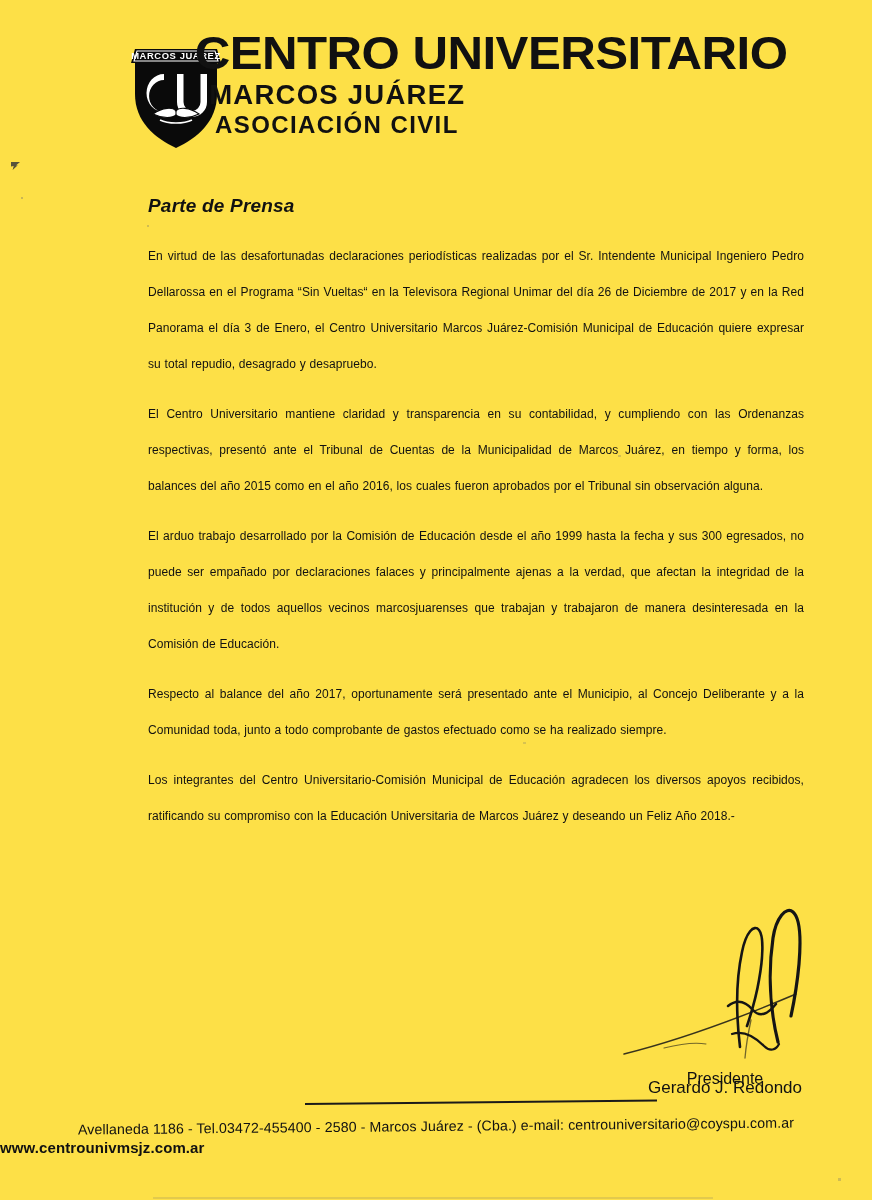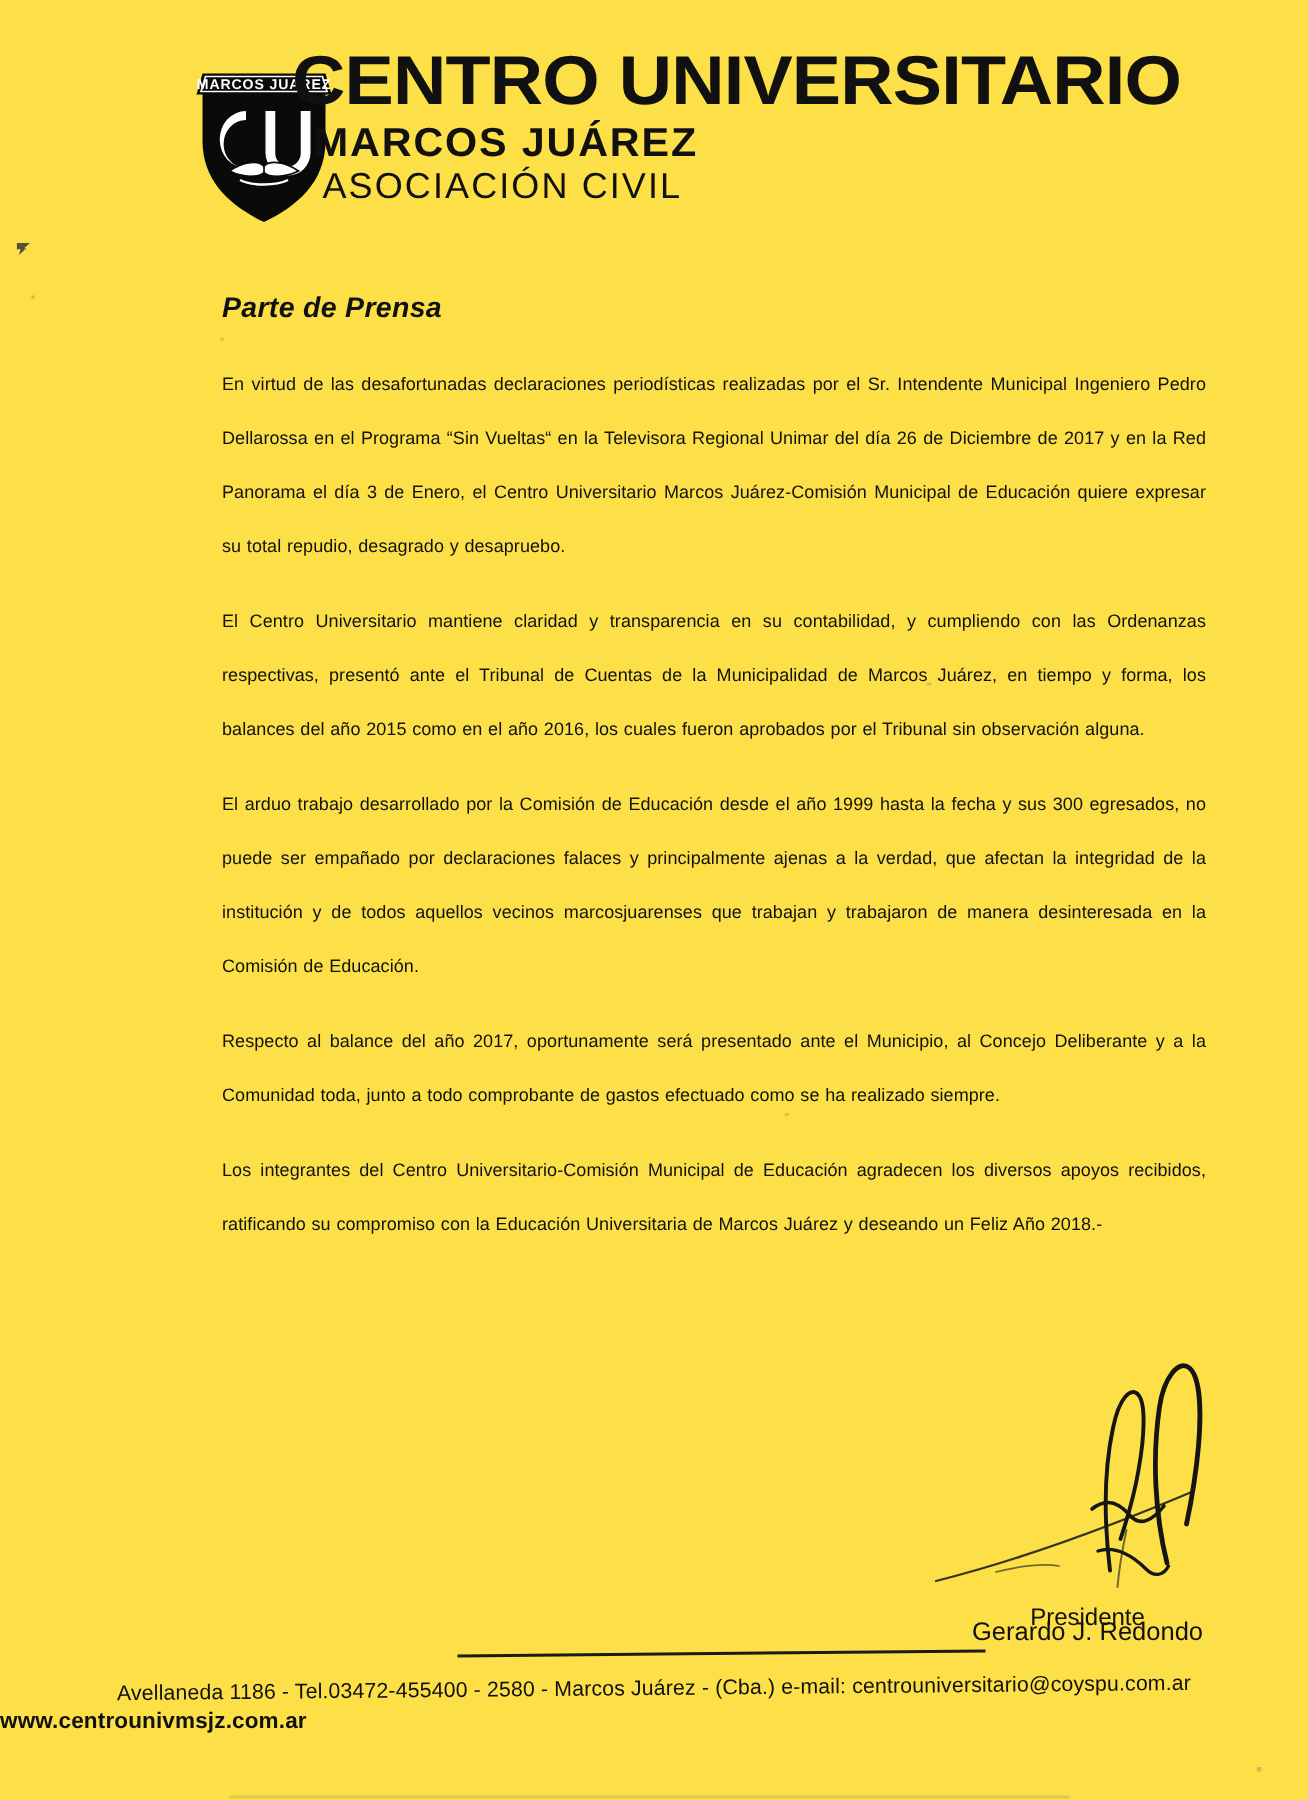--- a/index.html
+++ b/index.html
@@ -69,21 +69,21 @@
   }
   #org-subtitle-1 {
     font-weight: bold;
     font-size: 27px;
     letter-spacing: 1.2px;
     line-height: 30px;
     margin-top: 2px;
     transform: scaleX(1.02);
   }
   #org-subtitle-2 {
-    font-weight: normal;
+    font-weight: bold;
     font-size: 24px;
     letter-spacing: 1.4px;
     line-height: 28px;
     margin-top: 1px;
   }
 
   
   #doc-heading {
     position: absolute;
     left: 148px; top: 195px;

